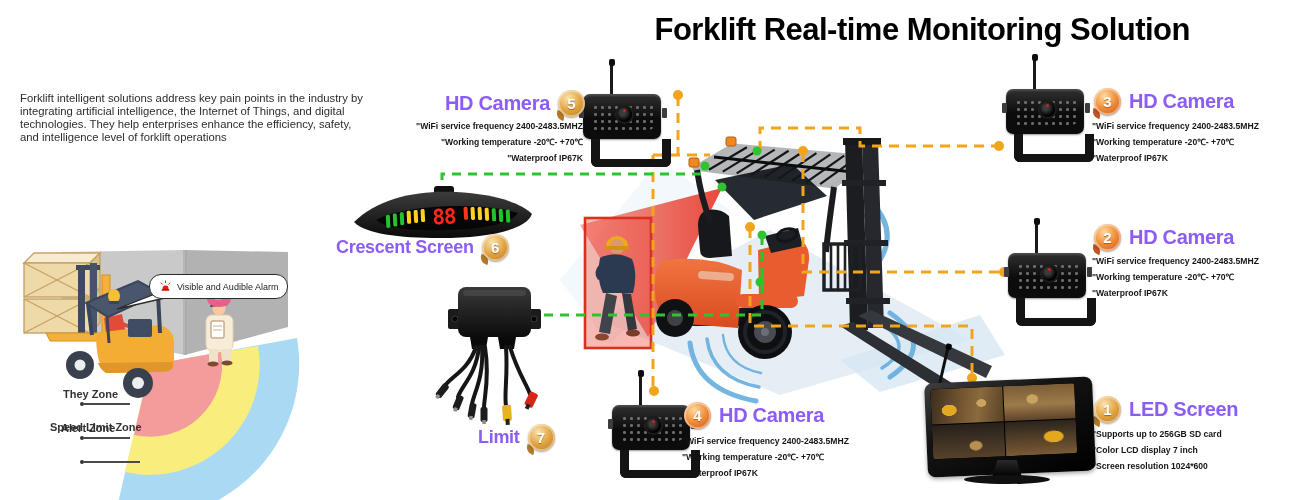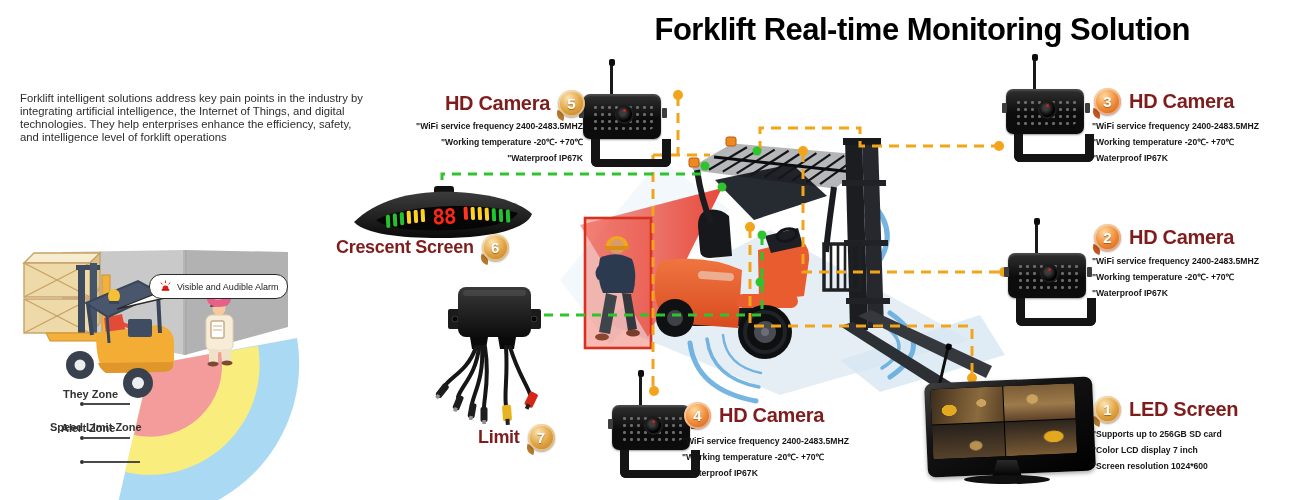--- a/index.html
+++ b/index.html
@@ -8,21 +8,21 @@
 
   
   .title{position:absolute;left:430px;top:12px;width:760px;text-align:right;
          font-size:31px;font-weight:800;letter-spacing:-.5px;color:#000}
   .fleet{position:absolute;left:20px;top:92px;width:350px}
   .fleet-h{font-size:20px;font-weight:800;color:#000;margin-bottom:7px;letter-spacing:-.3px}
   .fleet-b{font-size:11.3px;line-height:13px;color:#2d2d2d;width:347px}
 
   
   .lbl{position:absolute;display:flex;align-items:center;gap:8px}
-  .lbl-text{font-size:20px;font-weight:800;color:#7f1d1d;letter-spacing:-.3px;white-space:nowrap}
+  .lbl-text{font-size:20px;font-weight:800;color:#8b5cf6;letter-spacing:-.3px;white-space:nowrap}
   .lbl-text.md{font-size:18px}
   .lbl-text.host{font-size:18px}
   .badge{width:27px;height:27px;border-radius:50%;display:flex;align-items:center;justify-content:center;
          color:#fff;font-weight:800;font-size:15px;position:relative;flex:0 0 auto;
          text-shadow:0 1px 1px rgba(120,60,0,.6);
          box-shadow:inset 0 0 0 2px rgba(255,255,255,.4),0 1px 2px rgba(0,0,0,.35)}
   .badge::after{content:"";position:absolute;left:-2px;bottom:-3px;width:9px;height:9px;
         border-radius:0 8px 1px 8px;transform:rotate(18deg);z-index:-1}
   .badge.gold{background:radial-gradient(circle at 38% 30%,#fbe3b0,#e0a23f 50%,#b5782a)}
   .badge.gold::after{background:#b5782a}

